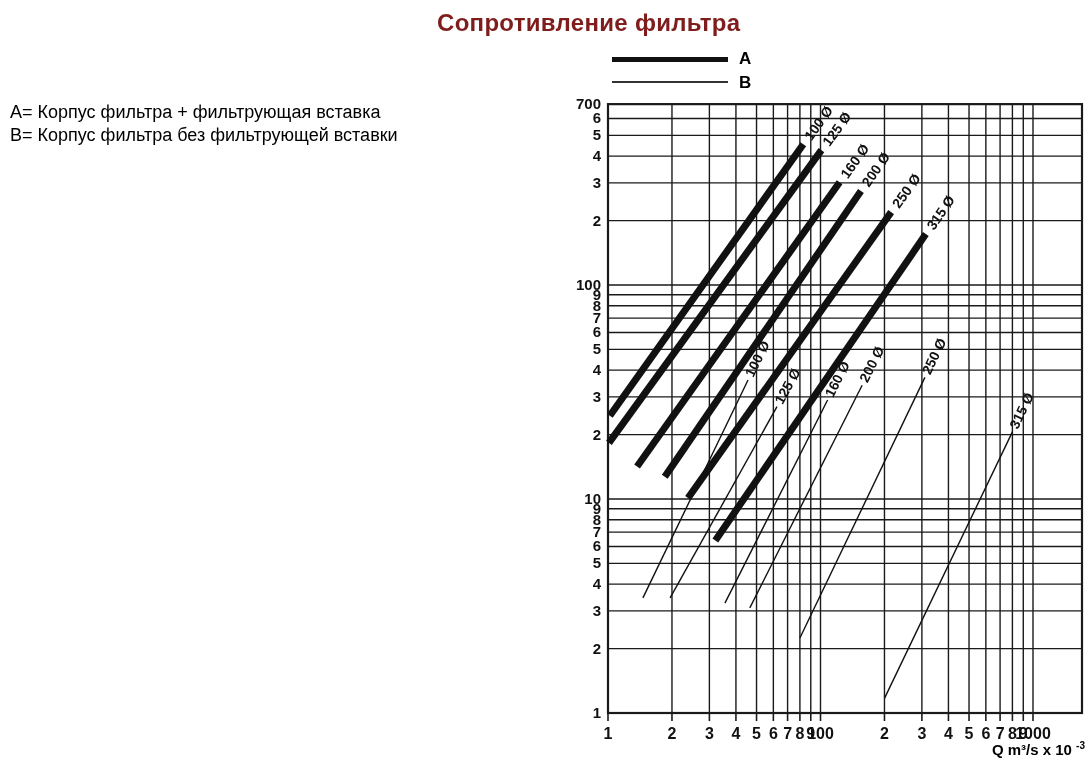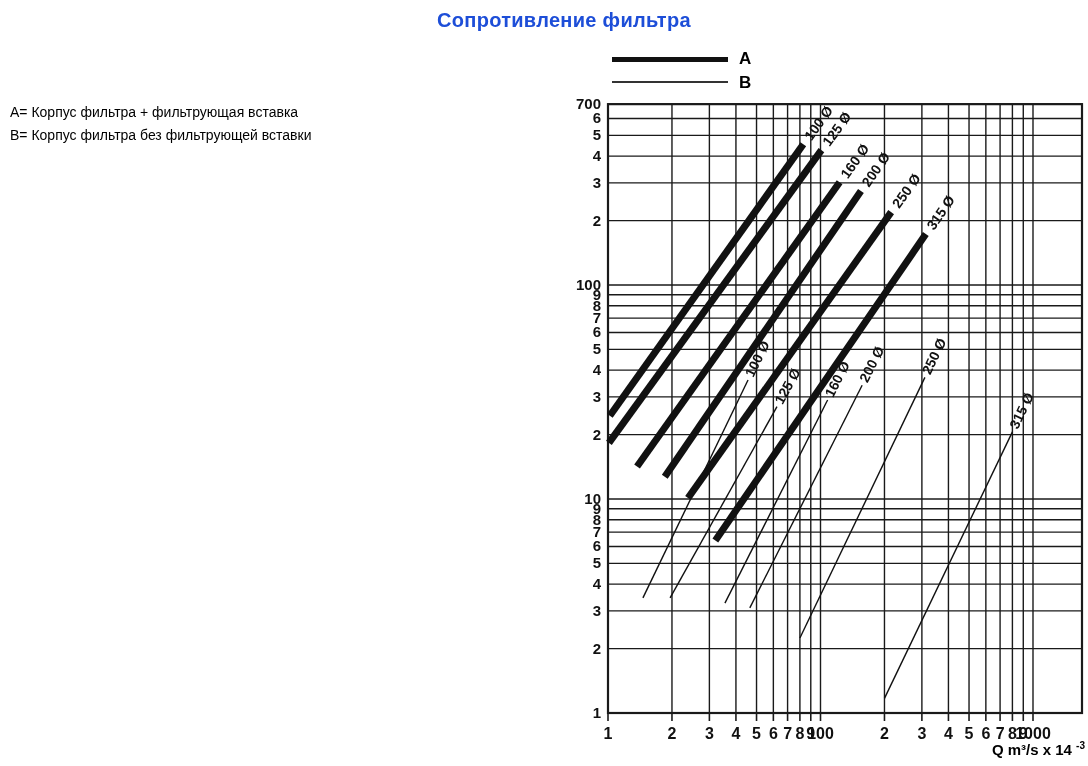--- a/index.html
+++ b/index.html
@@ -1,20 +1,20 @@
 <!DOCTYPE html>
 <html><head>
 <meta charset="utf-8">
 <style>
   html,body{margin:0;padding:0;background:#fff;}
   .page{position:relative;width:1088px;height:766px;background:#fff;overflow:hidden;
         font-family:"Liberation Sans",sans-serif;color:#000;}
-  .title{position:absolute;left:437px;top:9px;font-size:20px;font-weight:bold;
-         color:#1d4ed8;letter-spacing:.3px;white-space:nowrap;}
-  .info{position:absolute;left:10px;top:101px;font-size:14px;line-height:22.6px;
+  .title{position:absolute;left:437px;top:9px;font-size:24px;font-weight:bold;
+         color:#7f1d1d;letter-spacing:.3px;white-space:nowrap;}
+  .info{position:absolute;left:10px;top:101px;font-size:18px;line-height:22.6px;
         color:#000;white-space:nowrap;}
   .legend-swatch-a{position:absolute;left:612px;top:57px;width:116px;height:5px;background:#111;}
   .legend-swatch-b{position:absolute;left:612px;top:81px;width:116px;height:2px;background:#333;}
   .legend-label{position:absolute;left:739px;font-size:17px;font-weight:600;}
   .legend-label-a{top:49px;}
   .legend-label-b{top:73px;}
   .axis-unit{position:absolute;left:940px;top:740px;width:145px;text-align:right;
              font-size:15px;font-weight:700;white-space:nowrap;}
   .axis-unit .sup{font-size:10px;vertical-align:6px;font-weight:700;}
   svg#chart{position:absolute;left:0;top:0;}
@@ -190,16 +190,16 @@
       <g transform="translate(891.1431727320662,212.14495942421462) rotate(-54.61058540017046)">
         <text x="7" y="5" font-size="14" font-weight="700" fill="#111">250 Ø</text>
       </g>
       <line x1="715.3443703929801" y1="540.4774855674482" x2="925.8031717286203" y2="234.05813393043775" stroke="#111111" stroke-width="7"></line>
       <g transform="translate(925.8031717286203,234.05813393043775) rotate(-55.517451073849955)">
         <text x="7" y="5" font-size="14" font-weight="700" fill="#111">315 Ø</text>
       </g>
     </svg>
 
   <div class="axis-unit">
-    <span>Q m³/s x 14 </span><span class="sup">-3</span>
+    <span>Q m³/s x 10 </span><span class="sup">-3</span>
   </div>
 
 </div>
 
 </body></html>

